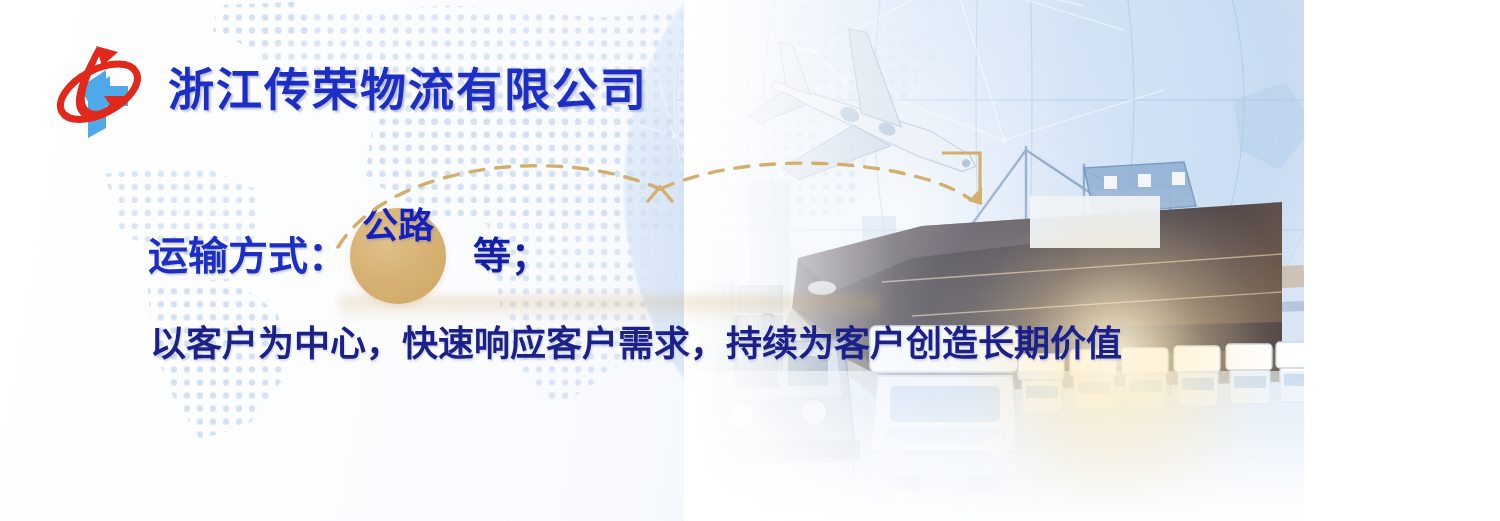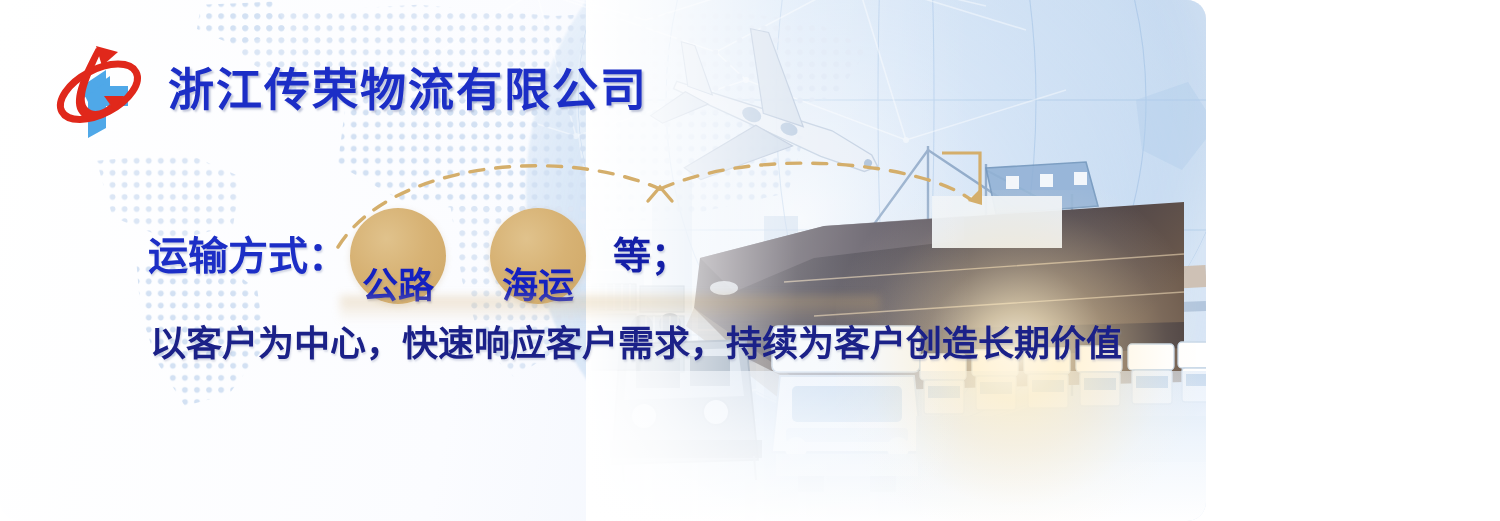--- a/index.html
+++ b/index.html
@@ -2,24 +2,23 @@
 <html lang="zh-CN"><head>
 <meta charset="utf-8">
 <title>Logistics Banner</title>
 <style>
   * { margin:0; padding:0; box-sizing:border-box; }
   html,body{ background:#fff; }
   body{ font-family:"Liberation Sans","DejaVu Sans",sans-serif; }
 
   .banner{
     position:relative;
-    width:1206px; height:521px;
+    width:1304px; height:521px;
     overflow:hidden;
     background:#ffffff;
-    border-radius:19px;
   }
 
   
   .bg-base{
     position:absolute; inset:0;
     background:
       linear-gradient(100deg,#ffffff 0%,#fbfcff 40%,#f2f6fd 62%,#e8eff9 78%,#dfe9f6 100%);
   }
   
   .bg-sky{
@@ -100,21 +99,21 @@
   .modes-label{
     font-size:40px; font-weight:bold; color:#1c2ec6;
     text-shadow:1px 2px 2px rgba(130,140,175,.35);
     white-space:nowrap; line-height:1;
     margin-right:2px;
   }
   .circle-group{ position:relative; display:flex; align-items:center; }
   .mode-circle{
     width:96px; height:96px; border-radius:50%;
     background:radial-gradient(circle at 38% 32%,#e0c28c 0%,#d7b274 46%,#cfa765 100%);
-    display:flex; align-items:flex-end; justify-content:center;
+    display:flex; align-items:flex-start; justify-content:center;
     margin-right:-3px;
     box-shadow:0 2px 6px rgba(180,150,100,.22);
     position:relative;
   }
   .mode-circle + .mode-circle{ margin-left:47px; }
   .mode-text{
     font-size:36px; font-weight:bold; color:#1420c0;
     text-shadow:1px 2px 2px rgba(120,120,140,.35);
     white-space:nowrap; line-height:1;
   }
@@ -410,22 +409,19 @@
       </svg>
       <div class="company-name">浙江传荣物流有限公司</div>
     </div>
 
     <div class="modes-row">
       <span class="modes-label">运输方式：</span>
       <span class="circle-group">
         <span class="mode-circle">
           <span class="mode-text">公路</span>
         </span>
-        <span class="mode-circle">
-          <span class="mode-text">海运</span>
-        </span>
       </span>
       <span class="etc">等；</span>
     </div>
 
     <div class="tagline">以客户为中心，快速响应客户需求，持续为客户创造长期价值</div>
   </div>
 </div>
 
 </body></html>

